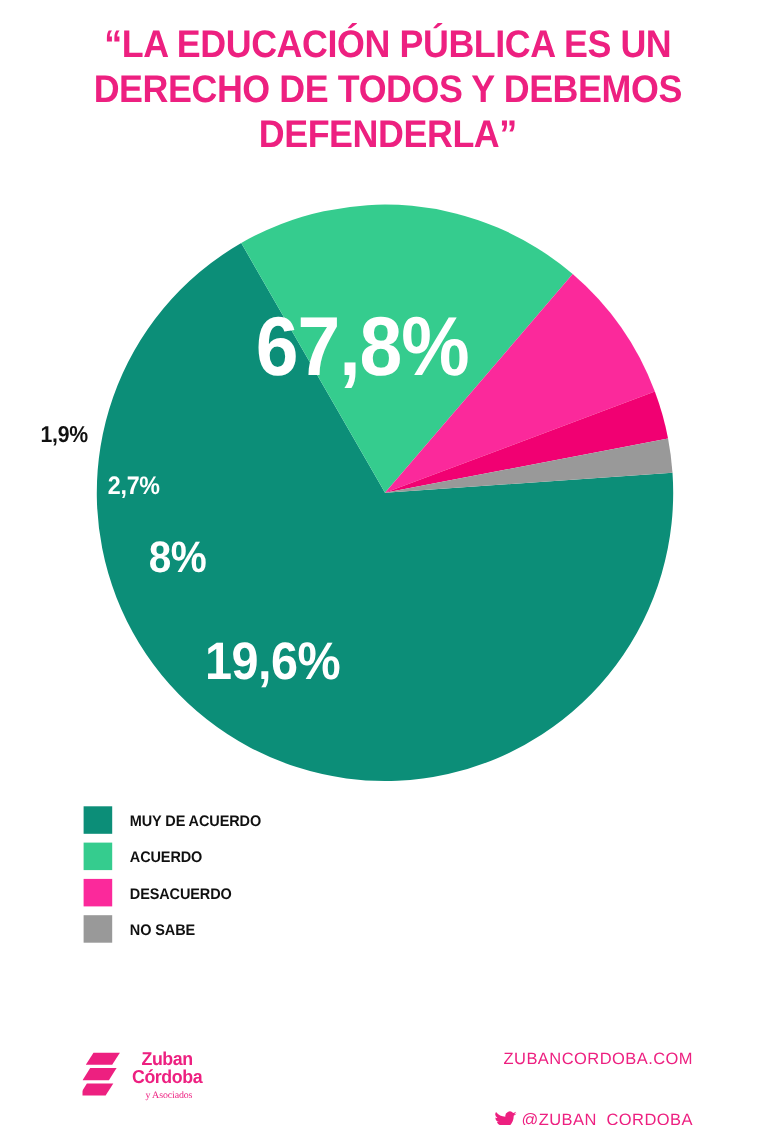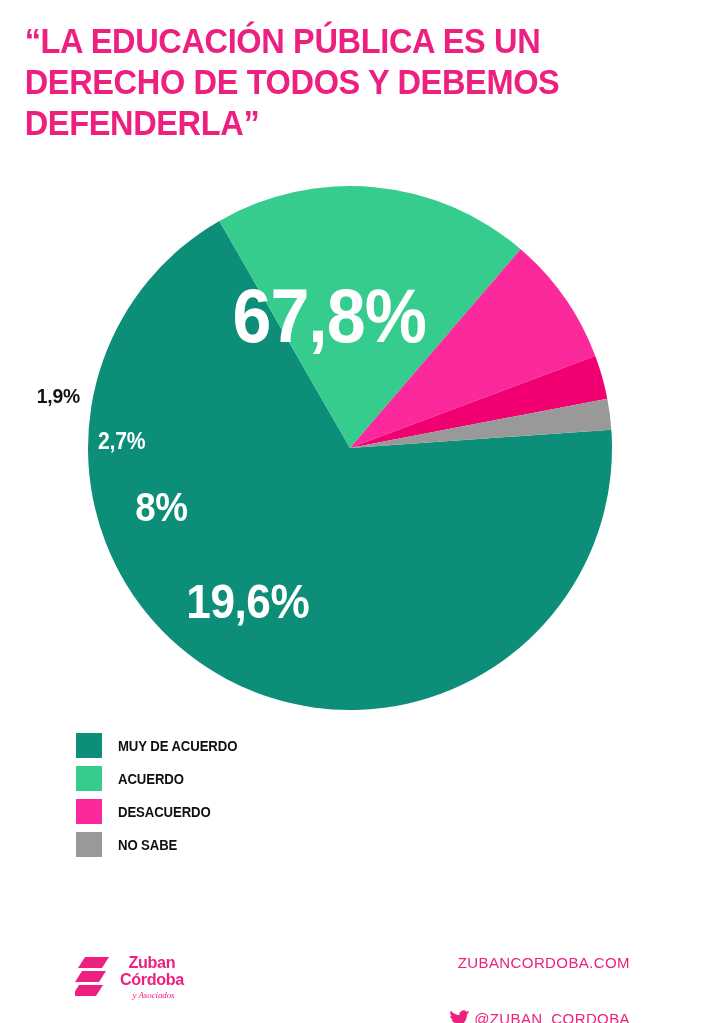--- a/index.html
+++ b/index.html
@@ -15,21 +15,21 @@
     font-family: "Liberation Sans", sans-serif;
     -webkit-font-smoothing: antialiased;
   }
 
   
   #title-block {
     position: absolute;
     left: 0;
     top: 20px;
     width: 705px;
-    text-align: left;
+    text-align: center;
   }
   .title-line {
     color: #ED2080;
     font-family: "Liberation Sans", sans-serif;
     font-weight: bold;
     font-size: 35px;
     line-height: 41px;
     letter-spacing: -0.4px;
     transform: scaleX(0.93);
     transform-origin: center;
@@ -149,21 +149,20 @@
     font-weight: bold;
     font-size: 17px;
     line-height: 17px;
     letter-spacing: -0.4px;
     transform: scaleX(0.95);
     transform-origin: left center;
   }
   #logo-tagline {
     color: #ED2080;
     font-family: "Liberation Serif", serif;
-    font-style: italic;
     font-size: 9px;
     line-height: 11px;
     margin-top: 2px;
     letter-spacing: -0.1px;
   }
   #contact-block {
     position: absolute;
     right: 75px;
     top: 10px;
     text-align: right;

